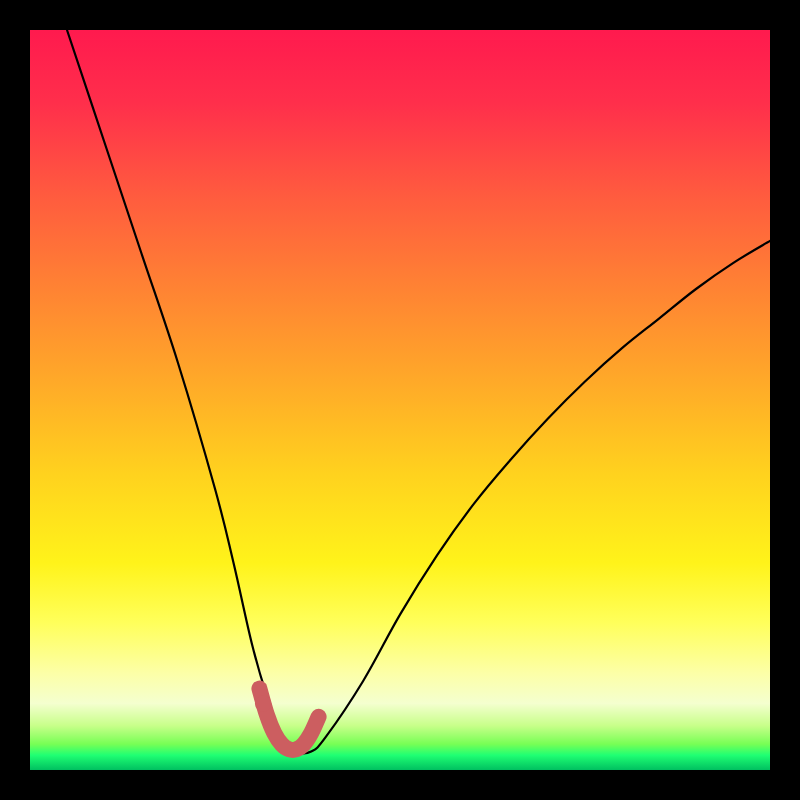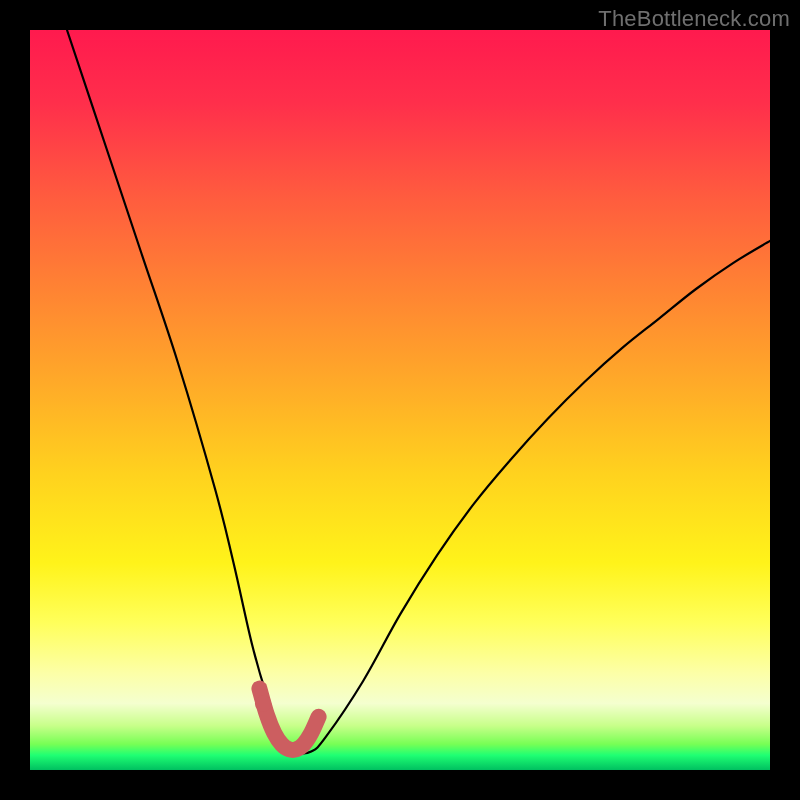--- a/index.html
+++ b/index.html
@@ -68,14 +68,13 @@
 
 <div class="frame">
   <div class="plot-area"></div>
 
   <svg class="curves" viewBox="0 0 740 740" preserveAspectRatio="none">
       <path d="M 37 0 C 43.66 19.98, 60.68 71.03999999999999, 74 111 C 87.32 150.96, 97.68 182.04000000000002, 111 222 C 124.32 261.96, 134.68 290.3759999999999, 148 332.99999999999994 C 161.32 375.62399999999997, 175.01 422.836, 185 458.8 C 194.99 494.764, 196.84000000000003 504.828, 203.50000000000003 532.8 C 210.16000000000003 560.7719999999999, 216.006 590.224, 222 614.2 C 227.994 638.176, 231.472 649.35, 236.8 666 C 242.12800000000001 682.65, 246.27200000000002 696.71, 251.60000000000002 706.7 C 256.928 716.69, 261.072 718.836, 266.4 721.5 C 271.72799999999995 724.164, 275.87199999999996 724.164, 281.2 721.5 C 286.528 718.836, 286.676 719.354, 296 706.7 C 305.324 694.046, 319.68 673.178, 333 651.2 C 346.32 629.2220000000001, 356.68 607.244, 370 584.6 C 383.32 561.956, 393.68000000000006 545.38, 407.00000000000006 525.4 C 420.32000000000005 505.41999999999996, 430.68 490.916, 444 473.6 C 457.32 456.28400000000005, 467.68 444.518, 481 429.2 C 494.32 413.882, 504.68 402.486, 518 388.5 C 531.32 374.514, 541.68 364.154, 555 351.5 C 568.32 338.846, 578.68 329.52200000000005, 592 318.20000000000005 C 605.32 306.87800000000004, 615.68 299.25600000000003, 629 288.6 C 642.32 277.944, 652.68 268.99, 666 259 C 679.32 249.01, 689.68 241.75799999999998, 703 233.09999999999997 C 716.32 224.44199999999995, 733.34 214.896, 740 210.89999999999998" fill="none" stroke="#000000" stroke-width="2.2" stroke-linecap="round" stroke-linejoin="round"></path>
       <path d="M 229.4 658.6 C 230.732 663.2620000000001, 234.136 676.508, 236.8 684.5 C 239.46400000000003 692.492, 241.536 697.672, 244.20000000000002 703 C 246.86400000000003 708.328, 248.93600000000004 711.1696000000001, 251.60000000000002 714.1 C 254.264 717.0304, 256.336 718.3475999999999, 259 719.28 C 261.664 720.2124, 263.736 720.2124, 266.4 719.28 C 269.06399999999996 718.3475999999999, 271.136 717.0304, 273.8 714.1 C 276.464 711.1696000000001, 278.536 707.9284, 281.2 703 C 283.864 698.0716, 287.26800000000003 689.6504, 288.6 686.72" fill="none" stroke="#cc5e60" stroke-width="16" stroke-linecap="round" stroke-linejoin="round"></path>
       <circle cx="233.1" cy="673.4" r="8.14" fill="#cc5e60"></circle>
     </svg>
 
-  <div class="watermark">TheBottleneck.com</div>
 </div>
 
 </body></html>

